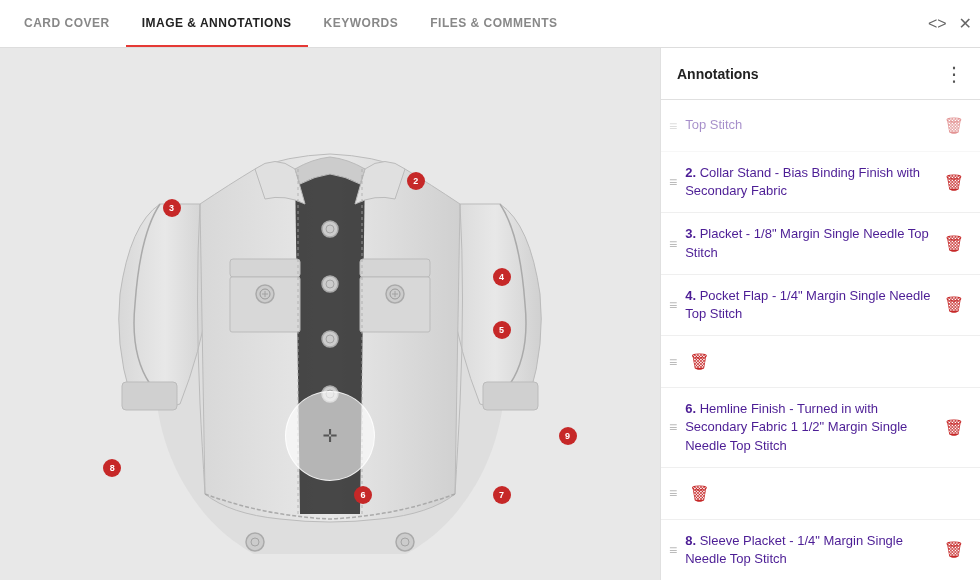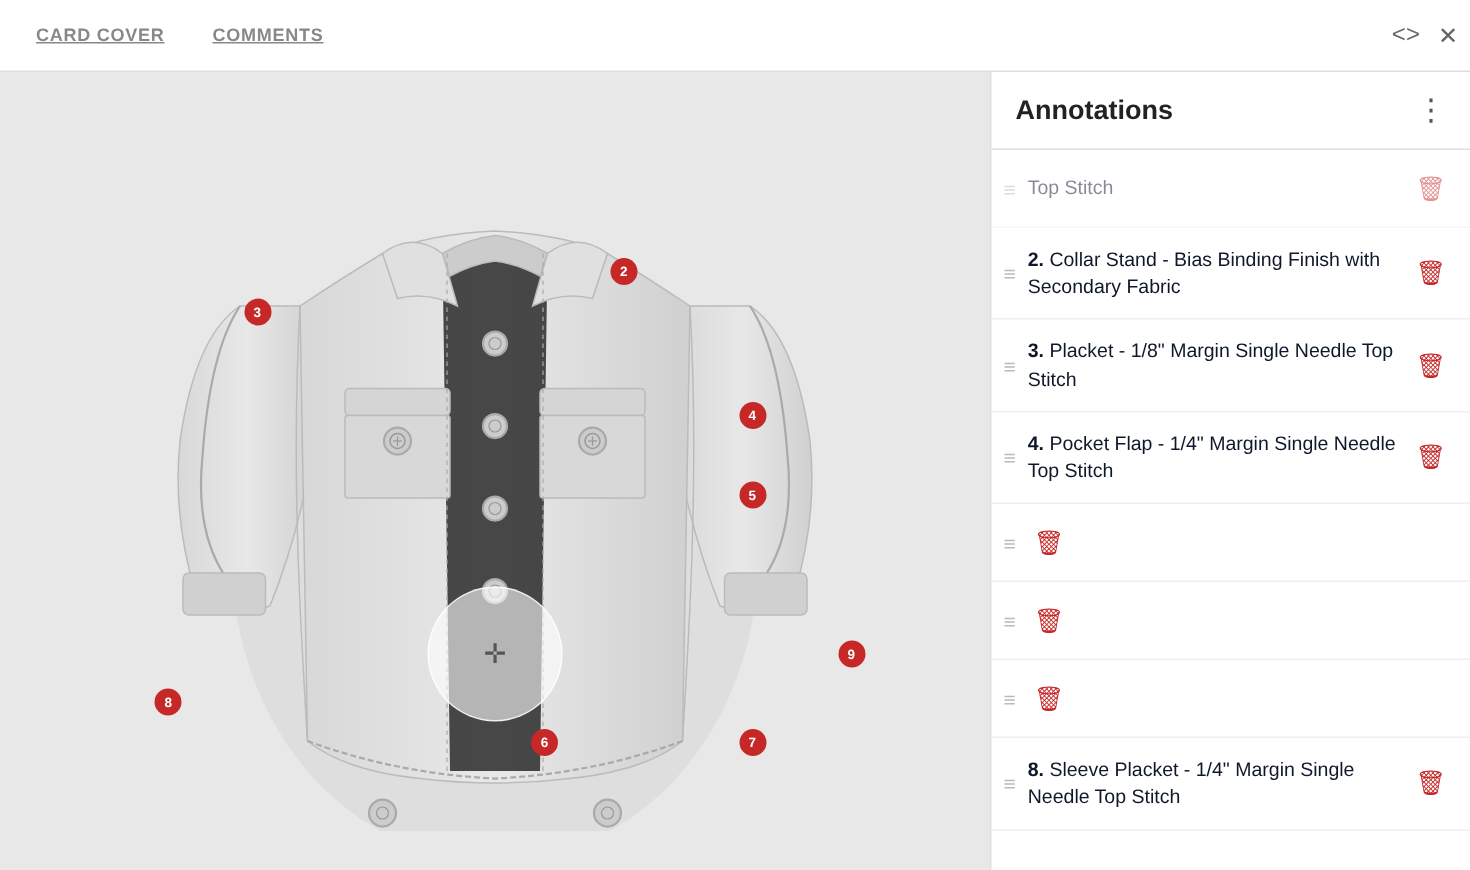--- a/index.html
+++ b/index.html
@@ -2,45 +2,45 @@
 <html><head>
   <meta charset="utf-8">
   <style>
     * { box-sizing: border-box; margin: 0; padding: 0; }
     body { font-family: -apple-system, BlinkMacSystemFont, 'Segoe UI', Arial, sans-serif; background: #f0f0f0; width: 980px; height: 580px; overflow: hidden; }
 
     .app-container { width: 980px; height: 580px; display: flex; flex-direction: column; background: #fff; }
 
     
     .tab-bar { display: flex; align-items: center; background: #fff; border-bottom: 1px solid #ddd; height: 48px; padding: 0 8px; flex-shrink: 0; }
-    .tab { padding: 0 16px; height: 100%; display: flex; align-items: center; font-size: 12px; font-weight: 600; color: #888; cursor: pointer; letter-spacing: 0.5px; border-bottom: 2px solid transparent; text-decoration: underline; }
+    .tab { padding: 0 16px; height: 100%; display: flex; align-items: center; font-size: 12px; font-weight: 600; color: #888; cursor: pointer; letter-spacing: 0.5px; border-bottom: 2px solid transparent; }
     .tab.active { color: #222; border-bottom: 2px solid #e53935; }
     .tab-spacer { flex: 1; }
     .header-icons { display: flex; align-items: center; gap: 12px; }
     .header-icon { color: #666; cursor: pointer; font-size: 16px; display: flex; align-items: center; }
 
     
     .main-content { display: flex; flex: 1; overflow: hidden; }
 
     
     .image-panel { flex: 1; background: #e8e8e8; position: relative; overflow: hidden; display: flex; align-items: center; justify-content: center; }
 
     
     .annotation-dot { position: absolute; width: 18px; height: 18px; background: #c62828; border-radius: 50%; display: flex; align-items: center; justify-content: center; color: white; font-size: 9px; font-weight: bold; cursor: pointer; z-index: 10; transform: translate(-50%, -50%); }
 
     
     .annotations-panel { width: 320px; background: #fff; border-left: 1px solid #e0e0e0; display: flex; flex-direction: column; flex-shrink: 0; }
     .annotations-header { display: flex; align-items: center; justify-content: space-between; padding: 0 16px; height: 52px; border-bottom: 1px solid #e0e0e0; flex-shrink: 0; }
-    .annotations-title { font-size: 18px; font-weight: 600; color: #222; }
+    .annotations-title { font-size: 14px; font-weight: 600; color: #222; }
     .annotations-menu { cursor: pointer; color: #555; font-size: 20px; }
 
     .annotations-list { flex: 1; overflow-y: auto; }
     .annotation-item { display: flex; align-items: center; padding: 12px 12px 12px 8px; border-bottom: 1px solid #efefef; gap: 8px; min-height: 52px; }
     .drag-handle { color: #bbb; font-size: 14px; cursor: grab; flex-shrink: 0; display: flex; align-items: center; }
-    .annotation-text { flex: 1; font-size: 13px; color: #0f172a; line-height: 1.4; }
+    .annotation-text { flex: 1; font-size: 13px; color: #4c1d95; line-height: 1.4; }
     .delete-btn { color: #c62828; cursor: pointer; flex-shrink: 0; font-size: 16px; padding: 2px 4px; }
     .annotation-item.faded { opacity: 0.5; }
 
     
     .annotations-list::-webkit-scrollbar { width: 4px; }
     .annotations-list::-webkit-scrollbar-track { background: #f5f5f5; }
     .annotations-list::-webkit-scrollbar-thumb { background: #ccc; border-radius: 2px; }
 
     
     .jacket-svg-wrapper { position: absolute; top: 0; left: 0; width: 100%; height: 100%; display: flex; align-items: center; justify-content: center; }
@@ -49,21 +49,23 @@
     .magnifier { position: absolute; width: 90px; height: 90px; border-radius: 50%; background: rgba(255,255,255,0.6); border: 1px solid rgba(255,255,255,0.8); z-index: 5; left: 50%; top: 73%; transform: translate(-50%, -50%); }
     .cursor-cross { position: absolute; left: 50%; top: 73%; transform: translate(-50%, -50%); z-index: 15; color: #555; font-size: 18px; pointer-events: none; }
   </style>
 </head>
 <body>
 
 <div class="app-container">
 
   <div class="tab-bar">
     <div class="tab">CARD COVER</div>
-    <div class="tab">COMMENTS</div>
+    <div class="tab active">IMAGE &amp; ANNOTATIONS</div>
+    <div class="tab">KEYWORDS</div>
+    <div class="tab">FILES &amp; COMMENTS</div>
     <div class="tab-spacer"></div>
     <div class="header-icons">
       <div class="header-icon">&lt;&gt;</div>
       <div class="header-icon">✕</div>
     </div>
   </div>
 
   <div class="main-content">
 
     <div class="image-panel">
@@ -187,20 +189,21 @@
       <span class="drag-handle">≡</span>
       <span class="annotation-text"><strong>4.</strong> Pocket Flap - 1/4" Margin Single Needle Top Stitch</span>
       <span class="delete-btn">🗑</span>
     </div>
           <div class="annotation-item">
       <span class="drag-handle">≡</span>
       <span class="delete-btn">🗑</span>
     </div>
           <div class="annotation-item">
       <span class="drag-handle">≡</span>
+      <span class="annotation-text"><strong>6.</strong> Hemline Finish - Turned in with Secondary Fabric 1 1/2" Margin Single Needle Top Stitch</span>
       <span class="delete-btn">🗑</span>
     </div>
           <div class="annotation-item">
       <span class="drag-handle">≡</span>
       <span class="delete-btn">🗑</span>
     </div>
           <div class="annotation-item">
       <span class="drag-handle">≡</span>
       <span class="annotation-text"><strong>8.</strong> Sleeve Placket - 1/4" Margin Single Needle Top Stitch</span>
       <span class="delete-btn">🗑</span>

